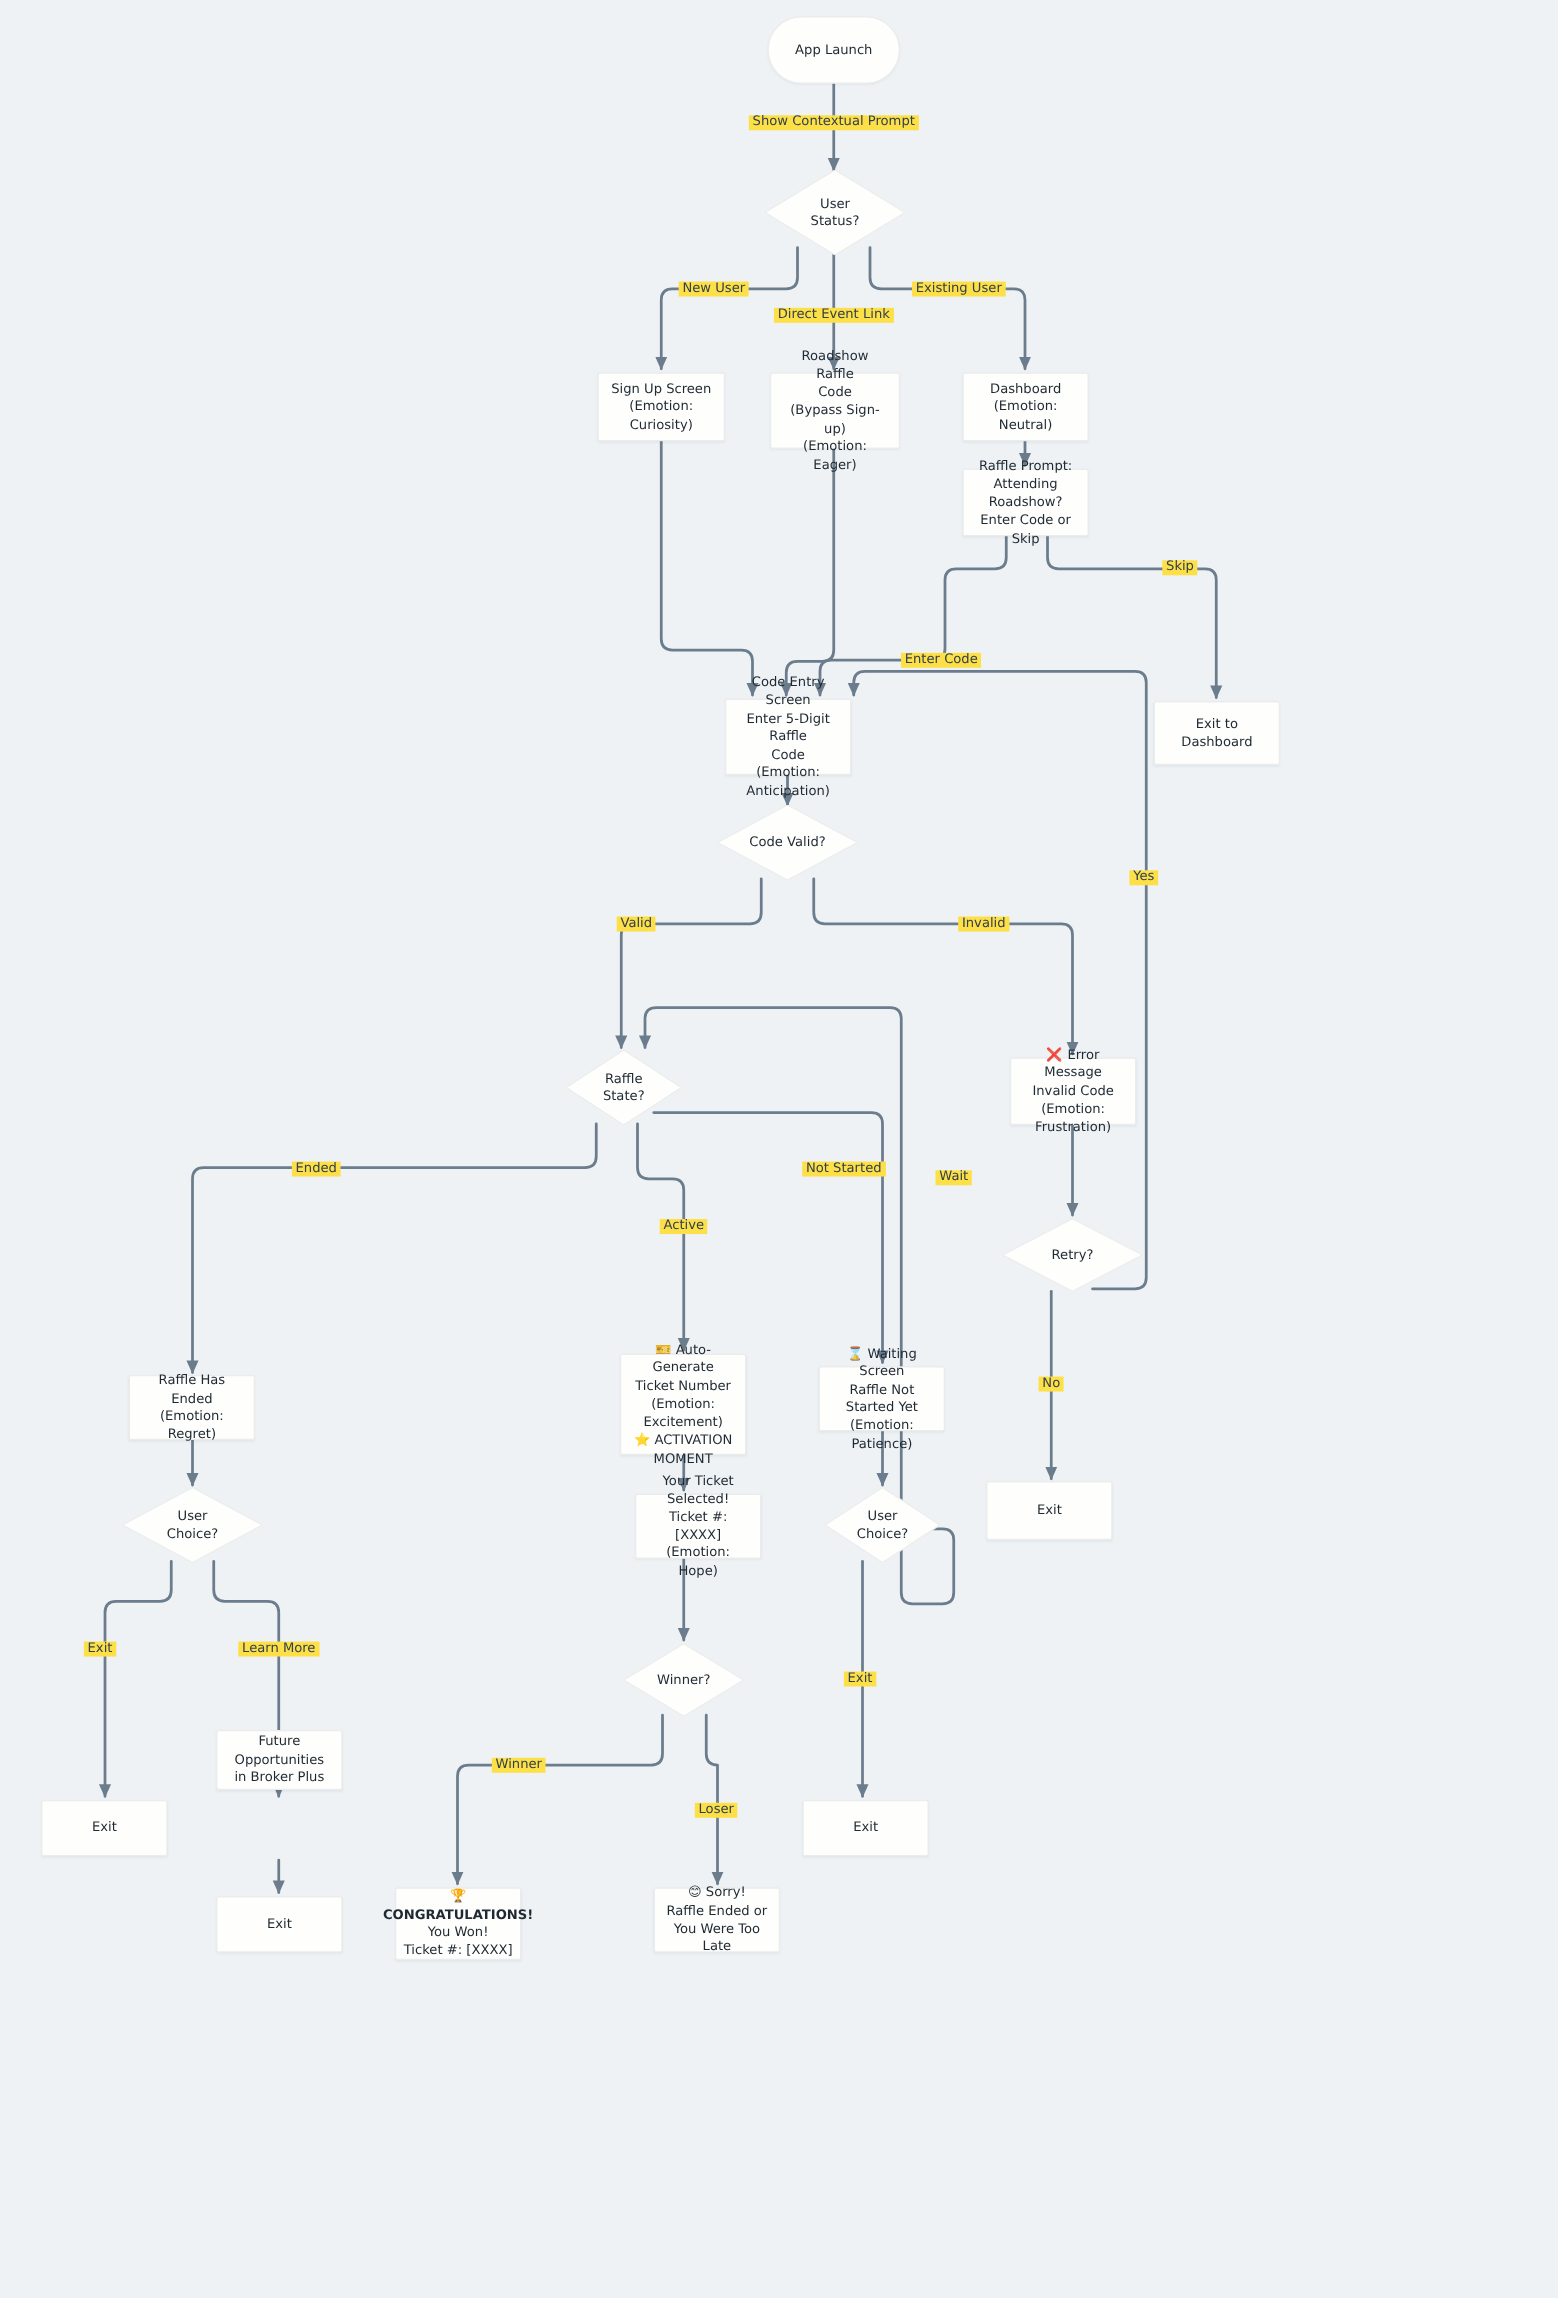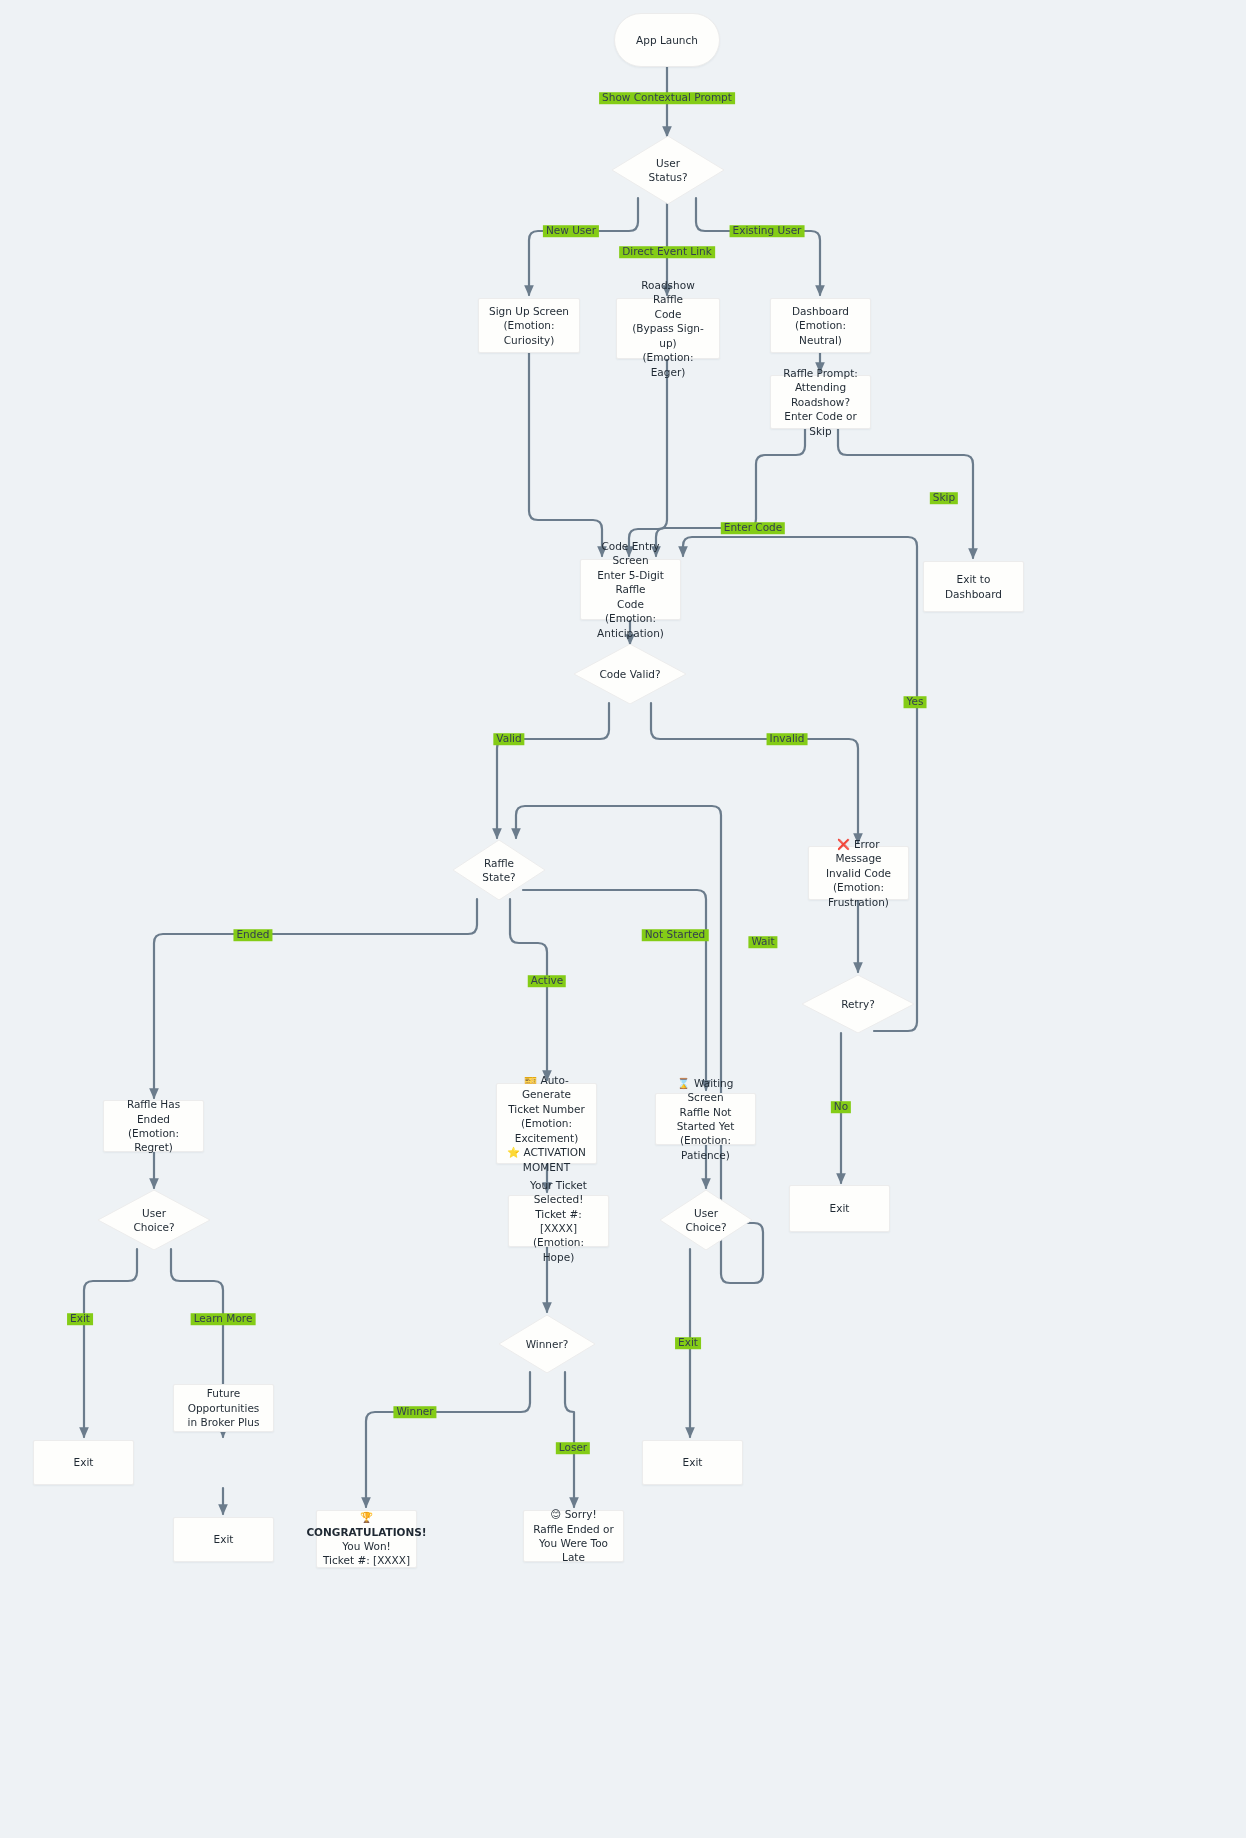--- a/index.html
+++ b/index.html
@@ -29,21 +29,21 @@
     fill: none;
     stroke: #6b7c8c;
     stroke-width: 2.2;
     stroke-linecap: round;
     stroke-linejoin: round;
   }
   .edge-label {
     position: absolute;
     font-size: 10.5px;
     color: #33404d;
-    background: #84cc16;
+    background: #fde047;
     padding: 0 3px;
     white-space: nowrap;
     transform: translate(-50%, -50%);
     line-height: 1.1;
     font-family: "DejaVu Sans", sans-serif;
   }
   .node {
     position: absolute;
     box-sizing: border-box;
     display: flex;
@@ -361,21 +361,21 @@
   </div>
 
   <div class="node" style="left:642px; top:1440px; width:101px; height:45px;">
     <div class="node-text">Exit</div>
   </div>
 
   <div class="edge-label" style="left:667px; top:98px;">Show Contextual Prompt</div>
   <div class="edge-label" style="left:571px; top:231px;">New User</div>
   <div class="edge-label" style="left:667px; top:252px;">Direct Event Link</div>
   <div class="edge-label" style="left:767px; top:231px;">Existing User</div>
-  <div class="edge-label" style="left:944px; top:454px;margin-top:44px;">Skip</div>
+  <div class="edge-label" style="left:944px; top:454px;">Skip</div>
   <div class="edge-label" style="left:753px; top:528px;">Enter Code</div>
   <div class="edge-label" style="left:509px; top:739px;">Valid</div>
   <div class="edge-label" style="left:787px; top:739px;">Invalid</div>
   <div class="edge-label" style="left:915px; top:702px;">Yes</div>
   <div class="edge-label" style="left:841px; top:1107px;">No</div>
   <div class="edge-label" style="left:253px; top:935px;">Ended</div>
   <div class="edge-label" style="left:547px; top:981px;">Active</div>
   <div class="edge-label" style="left:675px; top:935px;">Not Started</div>
   <div class="edge-label" style="left:763px; top:942px;">Wait</div>
   <div class="edge-label" style="left:80px; top:1319px;">Exit</div>

